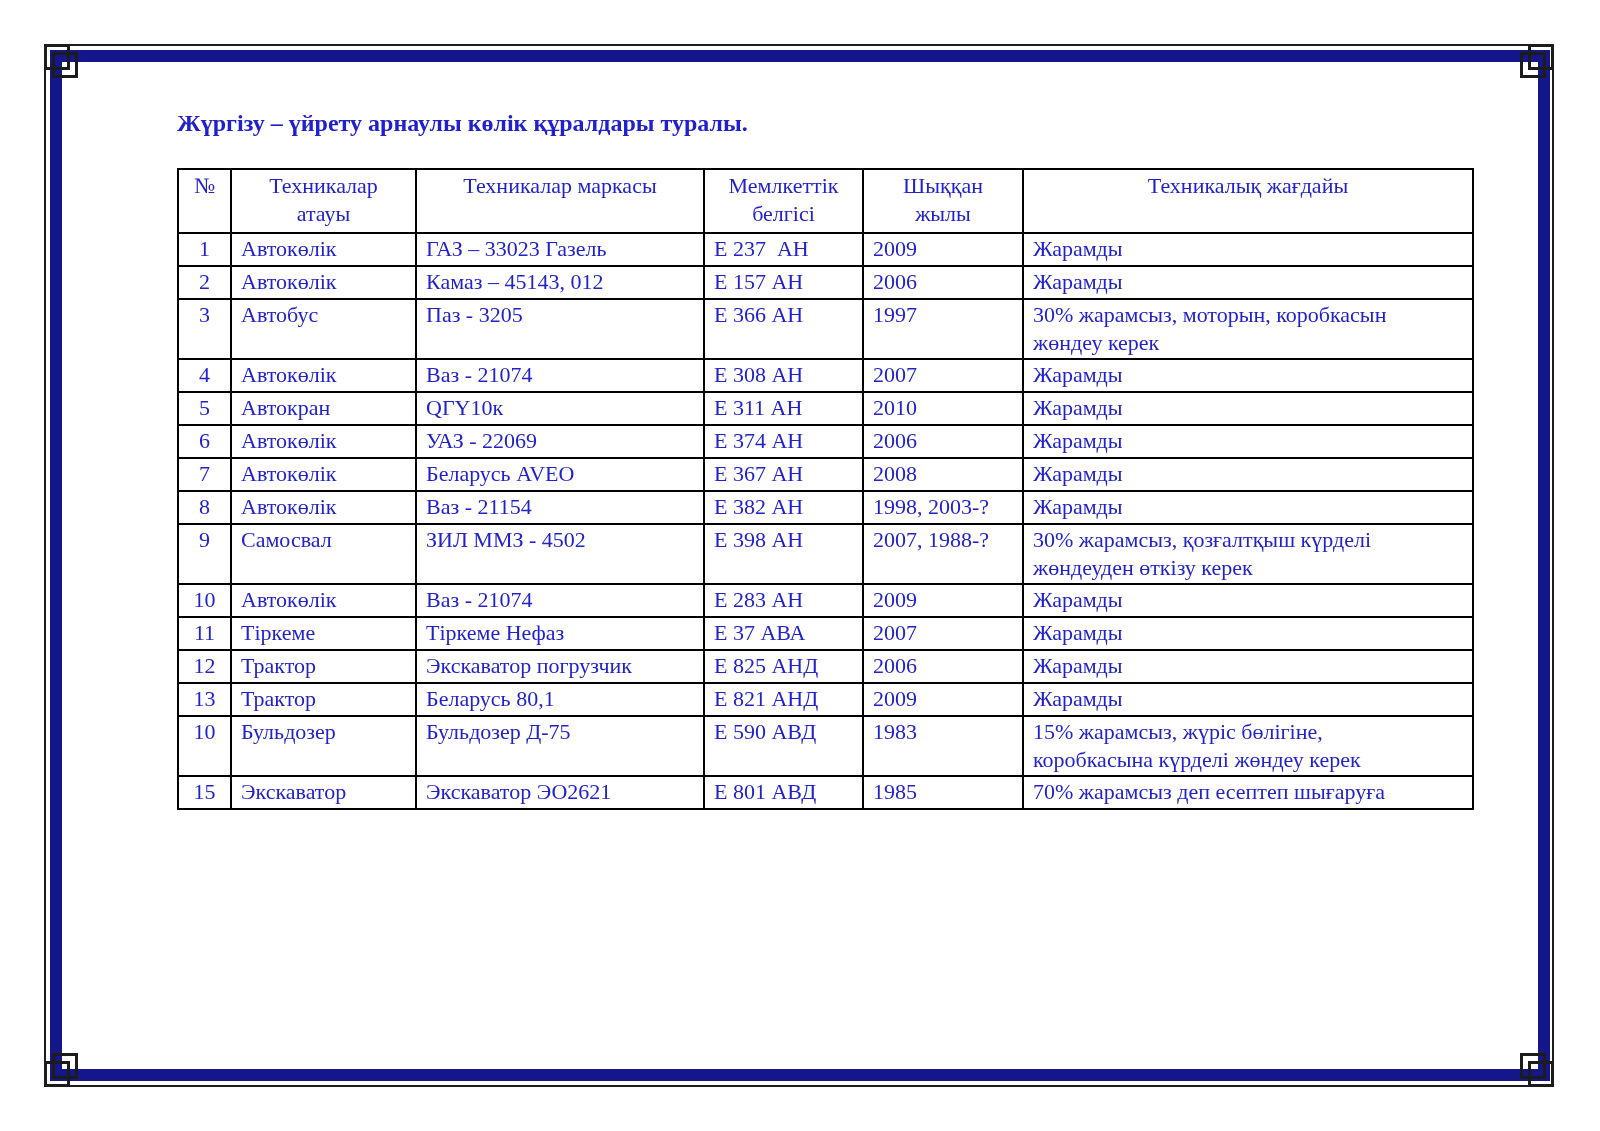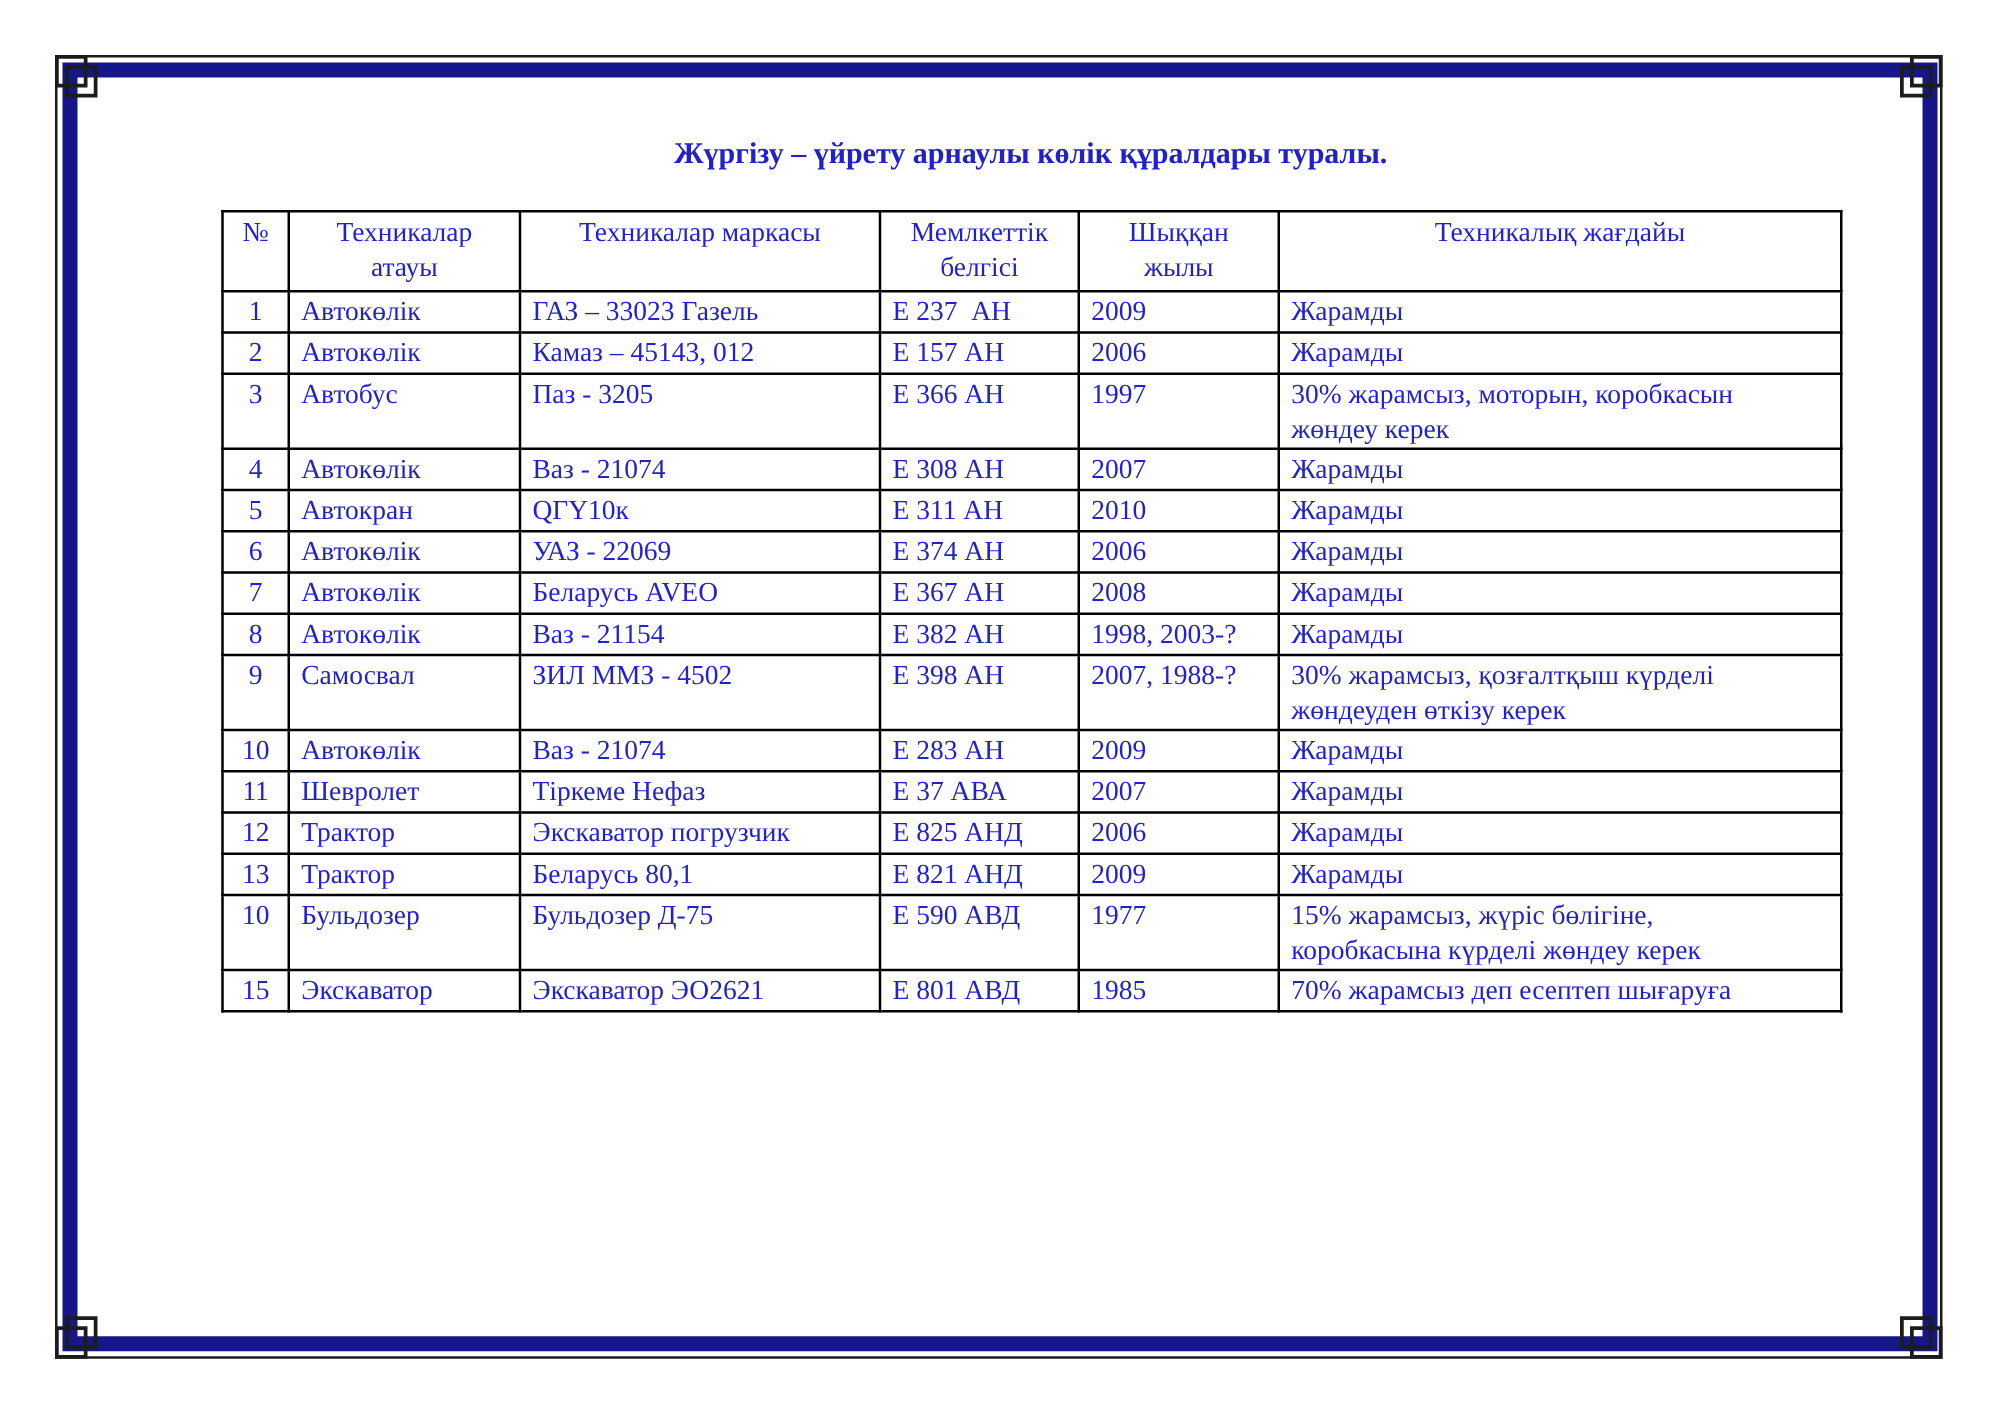--- a/index.html
+++ b/index.html
@@ -46,21 +46,21 @@
   .knot.bl-a { left: 44px;   top: 1061px; }
   .knot.bl-b { left: 52px;   top: 1053px; }
   .knot.br-a { left: 1528px; top: 1061px; }
   .knot.br-b { left: 1520px; top: 1053px; }
 
   
   .doc-title {
     position: absolute;
     left: 177px; top: 110px;
     width: 1295px;
-    text-align: center;
+    text-align: left;
     font-size: 24px;
     font-weight: bold;
     color: var(--text-blue, #2020cc);
     white-space: pre-wrap;
   }
 
   
   table.vehicles {
     position: absolute;
     left: 177px; top: 168px;
@@ -210,21 +210,21 @@
         <tr>
           <td class="c-num">10</td>
           <td>Автокөлік</td>
           <td>Ваз - 21074</td>
           <td>Е 283 АН</td>
           <td>2009</td>
           <td>Жарамды</td>
         </tr>
         <tr>
           <td class="c-num">11</td>
-          <td>Шевролет</td>
+          <td>Тіркеме</td>
           <td>Тіркеме Нефаз</td>
           <td>Е 37 АВА</td>
           <td>2007</td>
           <td>Жарамды</td>
         </tr>
         <tr>
           <td class="c-num">12</td>
           <td>Трактор</td>
           <td>Экскаватор погрузчик</td>
           <td>Е 825 АНД</td>
@@ -237,21 +237,21 @@
           <td>Беларусь 80,1</td>
           <td>Е 821 АНД</td>
           <td>2009</td>
           <td>Жарамды</td>
         </tr>
         <tr>
           <td class="c-num">10</td>
           <td>Бульдозер</td>
           <td>Бульдозер Д-75</td>
           <td>Е 590 АВД</td>
-          <td>1977</td>
+          <td>1983</td>
           <td>15% жарамсыз, жүріс бөлігіне,
 коробкасына күрделі жөндеу керек</td>
         </tr>
         <tr>
           <td class="c-num">15</td>
           <td>Экскаватор</td>
           <td>Экскаватор ЭО2621</td>
           <td>Е 801 АВД</td>
           <td>1985</td>
           <td>70% жарамсыз деп есептеп шығаруға</td>

